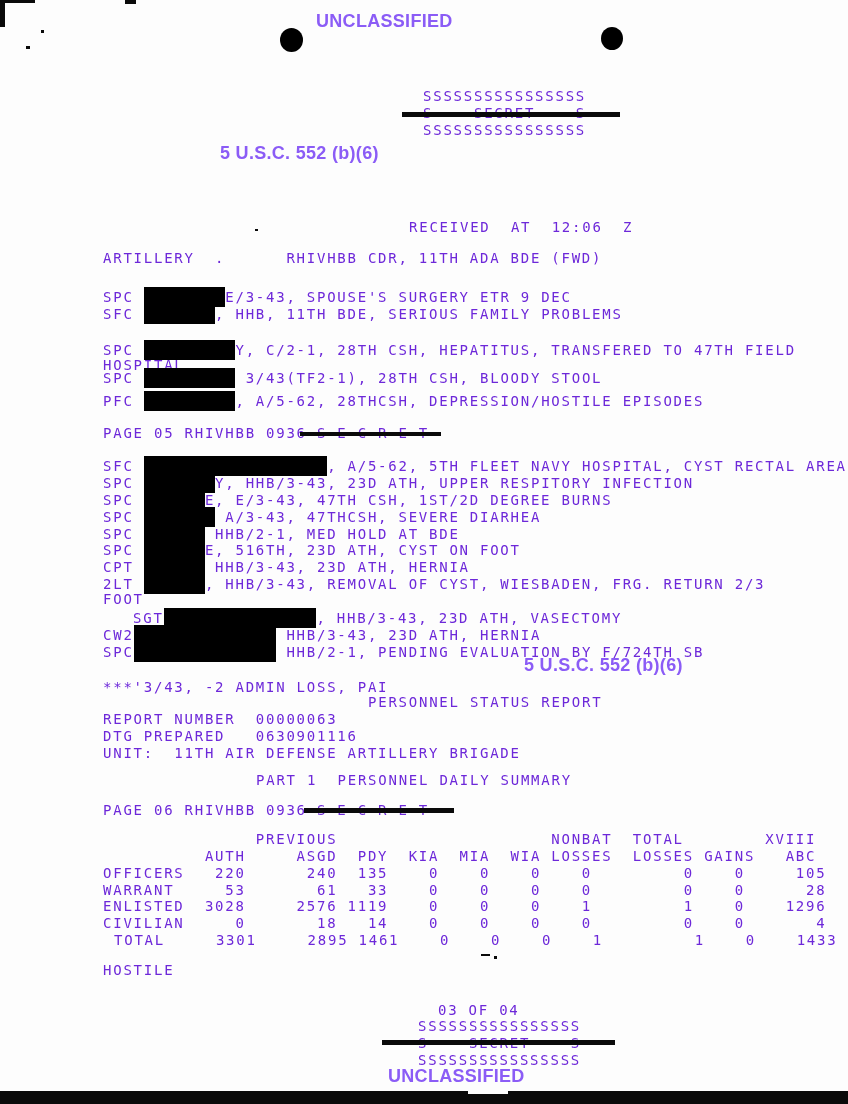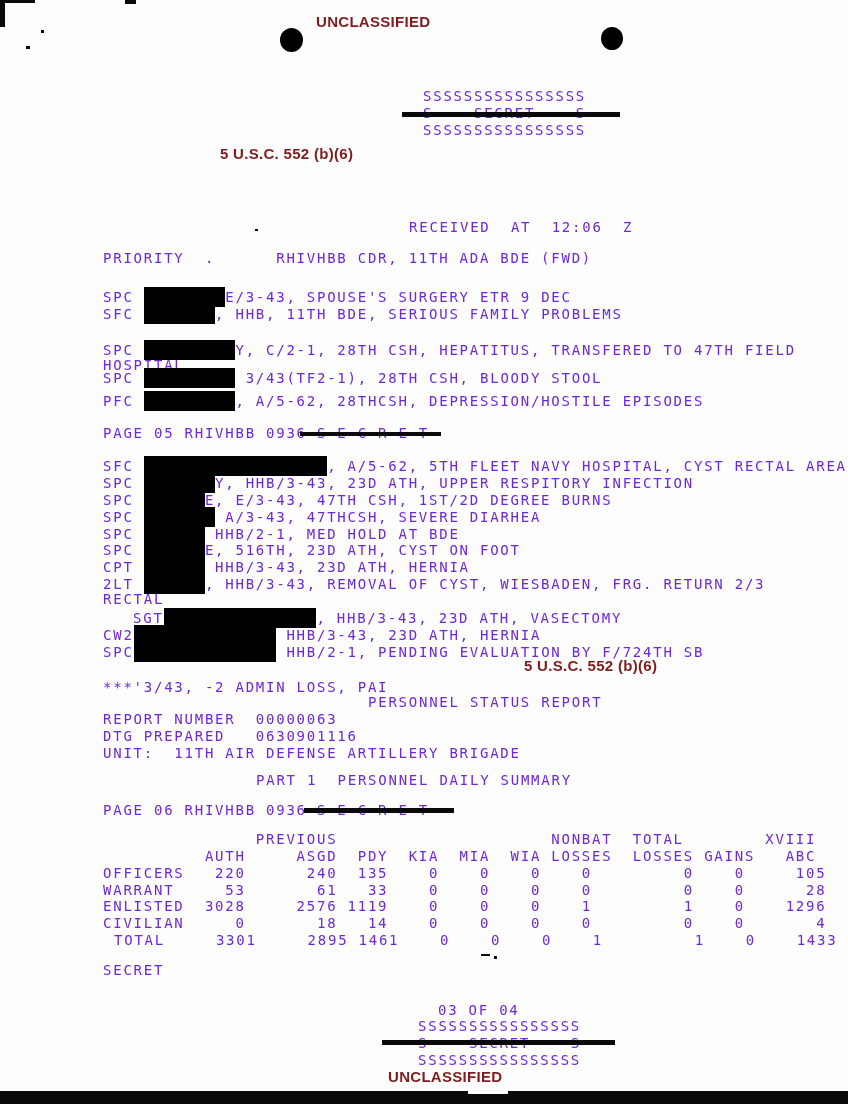--- a/index.html
+++ b/index.html
@@ -8,77 +8,77 @@
     background:#fdfdfd;overflow:hidden;
     font-family:"DejaVu Sans Mono","Liberation Mono",monospace;
   }
   .line{
     position:absolute;white-space:pre;
     font-size:14px;line-height:17px;letter-spacing:1.76px;
     color:#6d28d9;
   }
   .line.sans{
     font-family:"Liberation Sans",sans-serif;
-    font-weight:700;font-size:15px;letter-spacing:0.3px;line-height:17px;
-    color:#7f1d1d;
+    font-weight:700;font-size:18px;letter-spacing:0.3px;line-height:17px;
+    color:#8b5cf6;
   }
   .redact{
     display:inline-block;background:#000;height:20px;vertical-align:-5px;
   }
   .ov-rect{position:absolute;background:#0a0a0a;}
   .ov-white{position:absolute;background:#fdfdfd;}
   .ov-ellipse{position:absolute;background:#000;border-radius:50%;}
 </style>
 </head>
 <body>
 
 <div class="page">
   <div id="lines-root">
       <div class="line sans" style="left: 316px; top: 13px;">UNCLASSIFIED</div>
       <div class="line" style="left: 423px; top: 88px;">SSSSSSSSSSSSSSSS</div>
       <div class="line" style="left: 423px; top: 105px;">S    SECRET    S</div>
       <div class="line" style="left: 423px; top: 122px;">SSSSSSSSSSSSSSSS</div>
       <div class="line sans" style="left: 220px; top: 145px;">5 U.S.C. 552 (b)(6)</div>
       <div class="line" style="left: 409px; top: 219px;">RECEIVED  AT  12:06  Z</div>
-      <div class="line" style="left: 103px; top: 250px;">PRIORITY  .      RHIVHBB CDR, 11TH ADA BDE (FWD)</div>
+      <div class="line" style="left: 103px; top: 250px;">ARTILLERY  .      RHIVHBB CDR, 11TH ADA BDE (FWD)</div>
       <div class="line" style="left: 103px; top: 287px;">SPC <span class="redact" style="width: 81.52px;"></span>E/3-43, SPOUSE'S SURGERY ETR 9 DEC</div>
       <div class="line" style="left: 103px; top: 304px;">SFC <span class="redact" style="width: 71.33px;"></span>, HHB, 11TH BDE, SERIOUS FAMILY PROBLEMS</div>
       <div class="line" style="left: 103px; top: 340px; text-align: center;">SPC <span class="redact" style="width: 91.71px;"></span>Y, C/2-1, 28TH CSH, HEPATITUS, TRANSFERED TO 47TH FIELD</div>
       <div class="line" style="left: 103px; top: 357px;">HOSPITAL</div>
       <div class="line" style="left: 103px; top: 368px;">SPC <span class="redact" style="width: 91.71px;"></span> 3/43(TF2-1), 28TH CSH, BLOODY STOOL</div>
       <div class="line" style="left: 103px; top: 391px;">PFC <span class="redact" style="width: 91.71px;"></span>, A/5-62, 28THCSH, DEPRESSION/HOSTILE EPISODES</div>
       <div class="line" style="left: 103px; top: 425px;">PAGE 05 RHIVHBB 0936 S E C R E T</div>
       <div class="line" style="left: 103px; top: 456px;">SFC <span class="redact" style="width: 183.42px;"></span>, A/5-62, 5TH FLEET NAVY HOSPITAL, CYST RECTAL AREA</div>
       <div class="line" style="left: 103px; top: 473px;">SPC <span class="redact" style="width: 71.33px;"></span>Y, HHB/3-43, 23D ATH, UPPER RESPITORY INFECTION</div>
       <div class="line" style="left: 103px; top: 490px; text-align: right;">SPC <span class="redact" style="width: 61.14px;"></span>E, E/3-43, 47TH CSH, 1ST/2D DEGREE BURNS</div>
       <div class="line" style="left: 103px; top: 507px; text-align: right;">SPC <span class="redact" style="width: 71.33px;"></span> A/3-43, 47THCSH, SEVERE DIARHEA</div>
       <div class="line" style="left: 103px; top: 524px;">SPC <span class="redact" style="width: 61.14px;"></span> HHB/2-1, MED HOLD AT BDE</div>
       <div class="line" style="left: 103px; top: 540px;">SPC <span class="redact" style="width: 61.14px;"></span>E, 516TH, 23D ATH, CYST ON FOOT</div>
       <div class="line" style="left: 103px; top: 557px;">CPT <span class="redact" style="width: 61.14px;"></span> HHB/3-43, 23D ATH, HERNIA</div>
       <div class="line" style="left: 103px; top: 574px;">2LT <span class="redact" style="width: 61.14px;"></span>, HHB/3-43, REMOVAL OF CYST, WIESBADEN, FRG. RETURN 2/3</div>
-      <div class="line" style="left: 103px; top: 591px;">RECTAL</div>
+      <div class="line" style="left: 103px; top: 591px;">FOOT</div>
       <div class="line" style="left: 103px; top: 608px; margin-left: 30px;">SGT<span class="redact" style="width: 152.85px;"></span>, HHB/3-43, 23D ATH, VASECTOMY</div>
       <div class="line" style="left: 103px; top: 625px;">CW2<span class="redact" style="width: 142.66px;"></span> HHB/3-43, 23D ATH, HERNIA</div>
       <div class="line" style="left: 103px; top: 642px;">SPC<span class="redact" style="width: 142.66px;"></span> HHB/2-1, PENDING EVALUATION BY F/724TH SB</div>
       <div class="line sans" style="left: 524px; top: 657px;">5 U.S.C. 552 (b)(6)</div>
       <div class="line" style="left: 103px; top: 679px;">***'3/43, -2 ADMIN LOSS, PAI</div>
       <div class="line" style="left: 368px; top: 694px;">PERSONNEL STATUS REPORT</div>
       <div class="line" style="left: 103px; top: 711px;">REPORT NUMBER  00000063</div>
       <div class="line" style="left: 103px; top: 728px;">DTG PREPARED   0630901116</div>
       <div class="line" style="left: 103px; top: 745px;">UNIT:  11TH AIR DEFENSE ARTILLERY BRIGADE</div>
       <div class="line" style="left: 256px; top: 772px;">PART 1  PERSONNEL DAILY SUMMARY</div>
       <div class="line" style="left: 103px; top: 802px;">PAGE 06 RHIVHBB 0936 S E C R E T</div>
       <div class="line" style="left: 103px; top: 831px;">               PREVIOUS                     NONBAT  TOTAL        XVIII</div>
       <div class="line" style="left: 103px; top: 848px;">          AUTH     ASGD  PDY  KIA  MIA  WIA LOSSES  LOSSES GAINS   ABC</div>
       <div class="line" style="left: 103px; top: 865px;">OFFICERS   220      240  135    0    0    0    0         0    0     105</div>
       <div class="line" style="left: 103px; top: 882px;">WARRANT     53       61   33    0    0    0    0         0    0      28</div>
       <div class="line" style="left: 103px; top: 898px;">ENLISTED  3028     2576 1119    0    0    0    1         1    0    1296</div>
       <div class="line" style="left: 103px; top: 915px;">CIVILIAN     0       18   14    0    0    0    0         0    0       4</div>
       <div class="line" style="left: 114px; top: 932px;">TOTAL     3301     2895 1461    0    0    0    1         1    0    1433</div>
-      <div class="line" style="left: 103px; top: 962px;">SECRET</div>
+      <div class="line" style="left: 103px; top: 962px;">HOSTILE</div>
       <div class="line" style="left: 438px; top: 1002px;">03 OF 04</div>
       <div class="line" style="left: 418px; top: 1018px;">SSSSSSSSSSSSSSSS</div>
       <div class="line" style="left: 418px; top: 1035px;">S    SECRET    S</div>
       <div class="line" style="left: 418px; top: 1052px;">SSSSSSSSSSSSSSSS</div>
       <div class="line sans" style="left: 388px; top: 1068px;">UNCLASSIFIED</div>
     </div>
   <div id="overlays-root">
       <div class="ov-ellipse" style="left: 280px; top: 28px; width: 23px; height: 24px;"></div>
       <div class="ov-ellipse" style="left: 601px; top: 27px; width: 22px; height: 23px;"></div>
       <div class="ov-rect" style="left: 402px; top: 112px; width: 218px; height: 5px;"></div>

